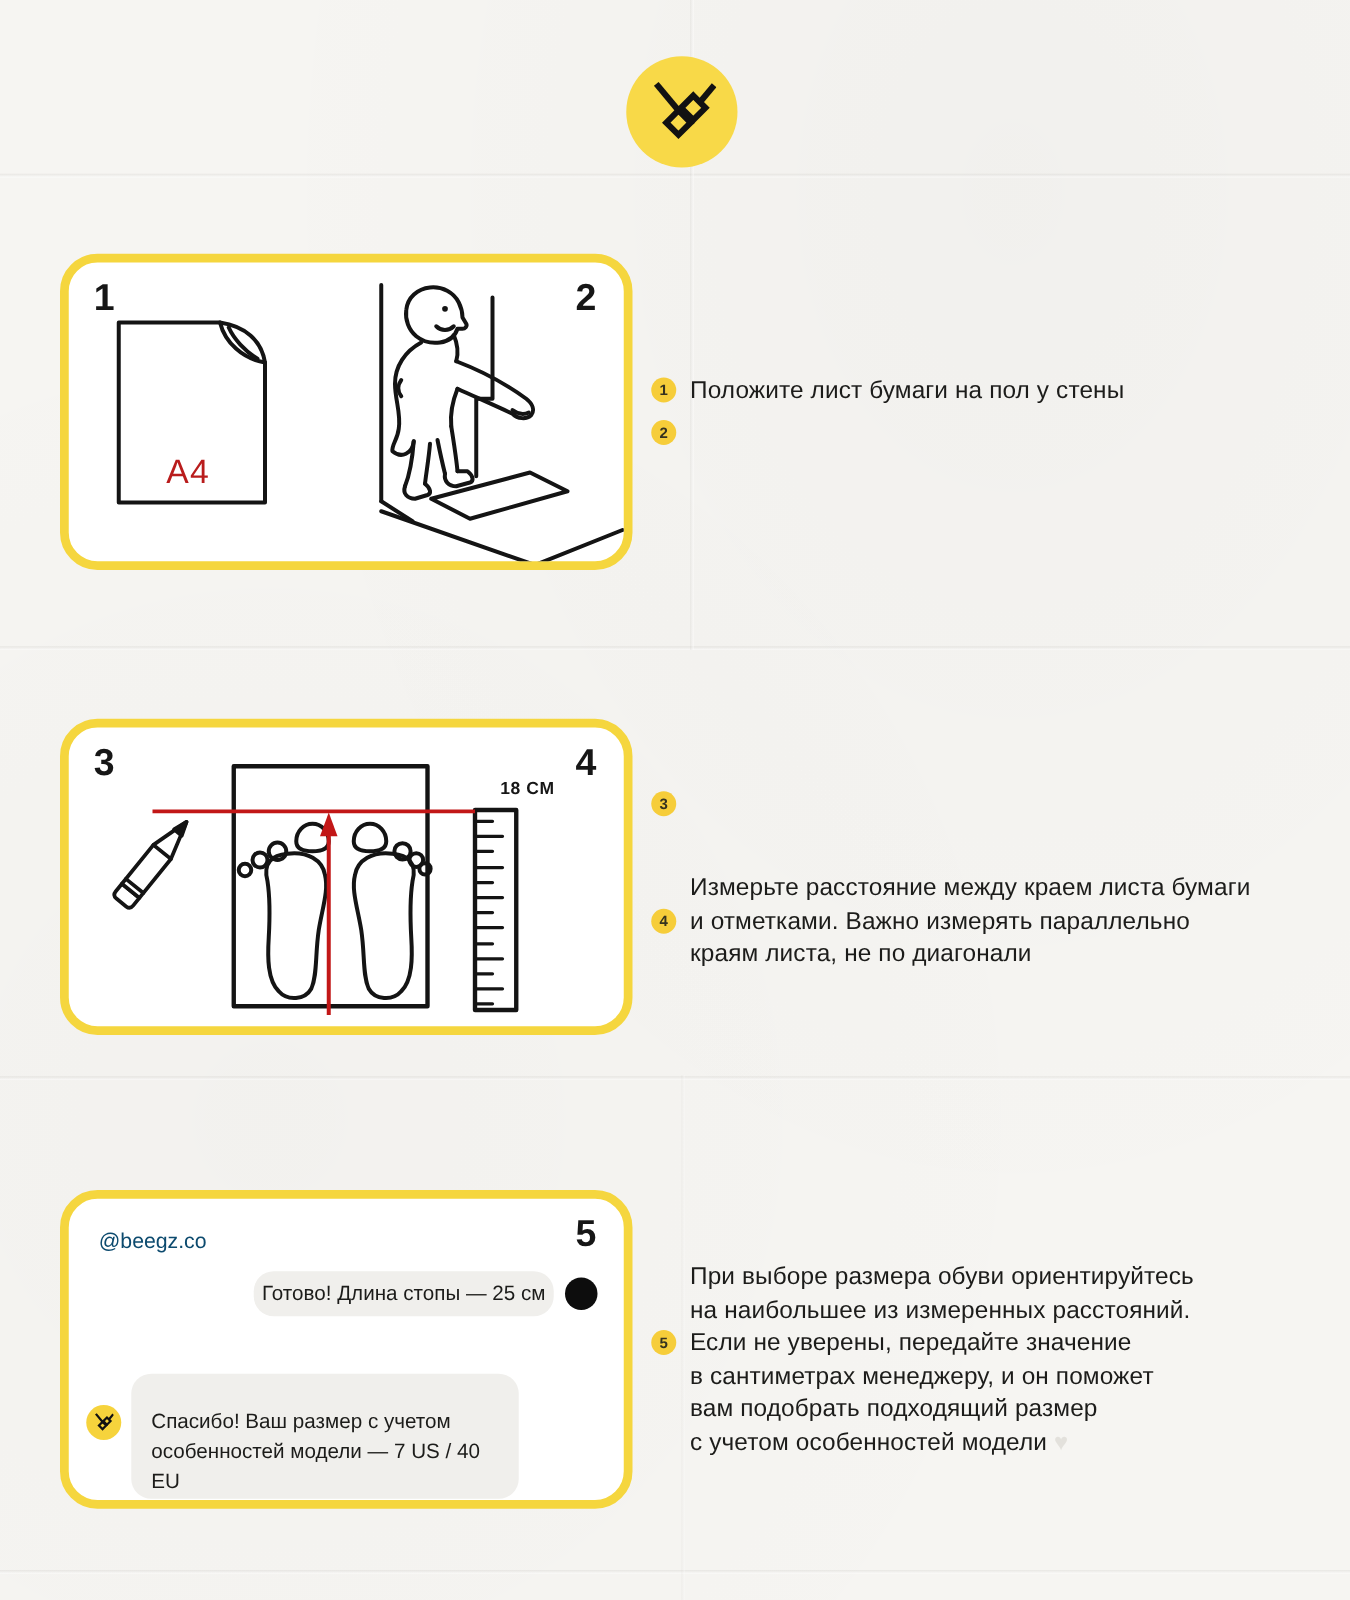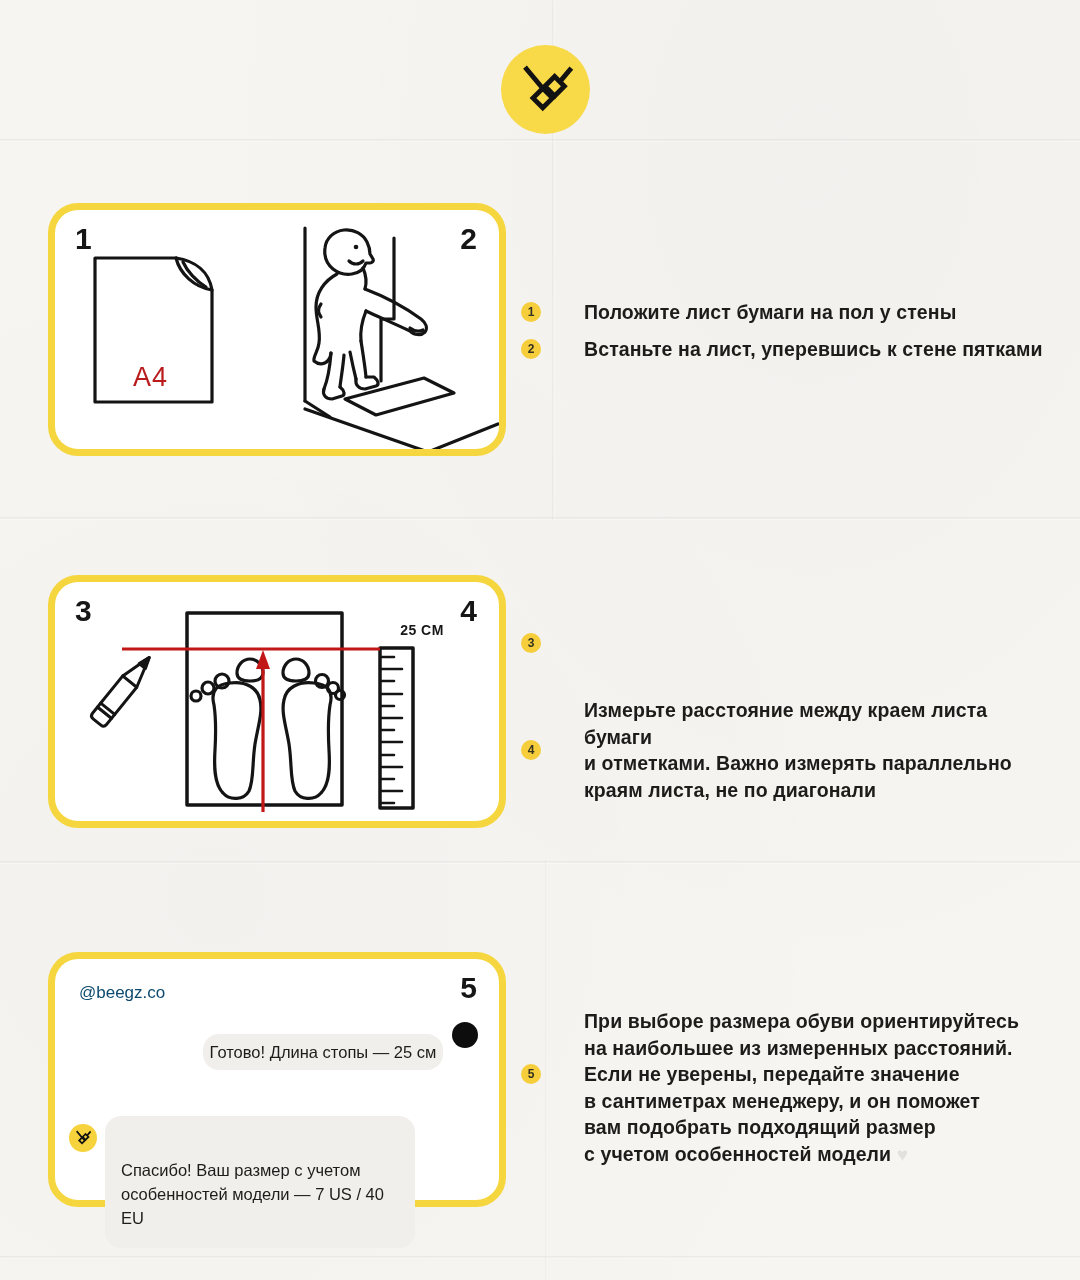--- a/index.html
+++ b/index.html
@@ -34,37 +34,37 @@
   .panel-svg { position:absolute; left:0; top:0; width:444px; height:239px; }
 
   .a4-label { position:absolute; left:78px; top:152px; font-size:27px; font-weight:500;
     letter-spacing:1px; color:#b91c1c; }
   .ruler-label { position:absolute; left:316px; top:40px; width:102px; text-align:center;
     font-size:14px; font-weight:700; letter-spacing:0.5px; color:#161616; }
 
   
   .handle { position:absolute; left:24px; top:24px; font-size:17px; font-weight:500; color:#0c4a6e; }
   .bubble { position:absolute; background:#f0efec; border-radius:16px;
-    font-size:16.5px; font-weight:500; color:#1c1c1a;margin-top:17px; }
+    font-size:16.5px; font-weight:500; color:#1c1c1a; }
   .bubble-right { left:148px; top:58px; width:240px; height:36px;
     display:flex; align-items:center; justify-content:center; }
-  .bubble-left { left:50px; top:140px; width:310px; padding:18px 16px;
+  .bubble-left { left:50px; top:140px; width:310px; padding:2px 16px;
     line-height:24px; white-space:pre-line; }
   .avatar-black { position:absolute; left:397px; top:63px; width:26px; height:26px;
     border-radius:50%; background:#0d0d0d; }
   .avatar-yellow { position:absolute; left:14px; top:165px; width:28px; height:28px;
     border-radius:50%; background:#f6d33c; display:flex; align-items:center; justify-content:center; }
 
   
   .step { position:absolute; left:521px; width:535px; display:flex; gap:11px; align-items:center; }
   .step-bullet { flex:0 0 auto; width:20px; height:20px; border-radius:50%;
     background:#f6cd3a; color:#35321f; font-size:12px; font-weight:700;
     display:flex; align-items:center; justify-content:center; }
-  .step-text { font-size:19.5px; font-weight:700; line-height:26.5px;
-    color:#1c1c1a; white-space:pre-line; letter-spacing:0.1px;margin-left:32px; }
+  .step-text { font-size:19.5px; font-weight:400; line-height:26.5px;
+    color:#1c1c1a; white-space:pre-line; letter-spacing:0.1px; }
   #step1 { top:299px; }
   #step2 { top:336px; }
   #step3 { top:633px; }
   #step4 { top:697px; }
   #step5 { top:1008px; }
   #step5 .step-bullet { align-self:flex-start; margin-top:56px; }
   .heart { color:#e3e1dc; font-size:19px; }
 </style>
 </head>
 <body>
@@ -167,21 +167,21 @@
         <path d="M72 -4 L83 0 L72 4 Z" fill="#141414"></path>
       </g>
     </g>
 
     <g>
       <path d="M122 649 L380 649" stroke="#c21717" stroke-width="3" fill="none"></path>
       <path d="M263 812 L263 664" stroke="#c21717" stroke-width="3.2" fill="none"></path>
       <path d="M263 650 L256 669 L270 669 Z" fill="#c21717" stroke="none"></path>
     </g>
   </svg>
-  <div class="ruler-label">25 CM</div>
+  <div class="ruler-label">18 CM</div>
 </div>
 
 <div class="panel" style="top:952px; height:255px">
   <div class="handle">@beegz.co</div>
   <div class="panel-num num-right">5</div>
 
   <div class="bubble bubble-right">
     <span>Готово! Длина стопы — 25 см</span>
   </div>
   <div class="avatar-black"></div>
@@ -201,21 +201,20 @@
     </svg>
   </div>
 </div>
 
 <div class="step" id="step1">
   <div class="step-bullet">1</div>
   <div class="step-text">Положите лист бумаги на пол у стены</div>
 </div>
 <div class="step" id="step2">
   <div class="step-bullet">2</div>
-  <div class="step-text">Встаньте на лист, уперевшись к стене пятками</div>
 </div>
 <div class="step" id="step3">
   <div class="step-bullet">3</div>
 </div>
 <div class="step" id="step4">
   <div class="step-bullet">4</div>
   <div class="step-text">Измерьте расстояние между краем листа бумаги
 и отметками. Важно измерять параллельно
 краям листа, не по диагонали</div>
 </div>

